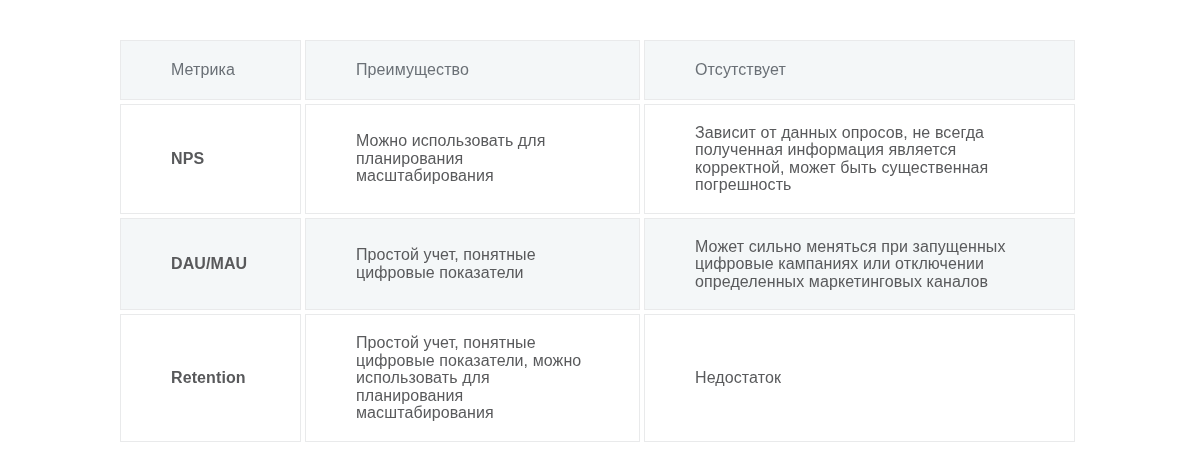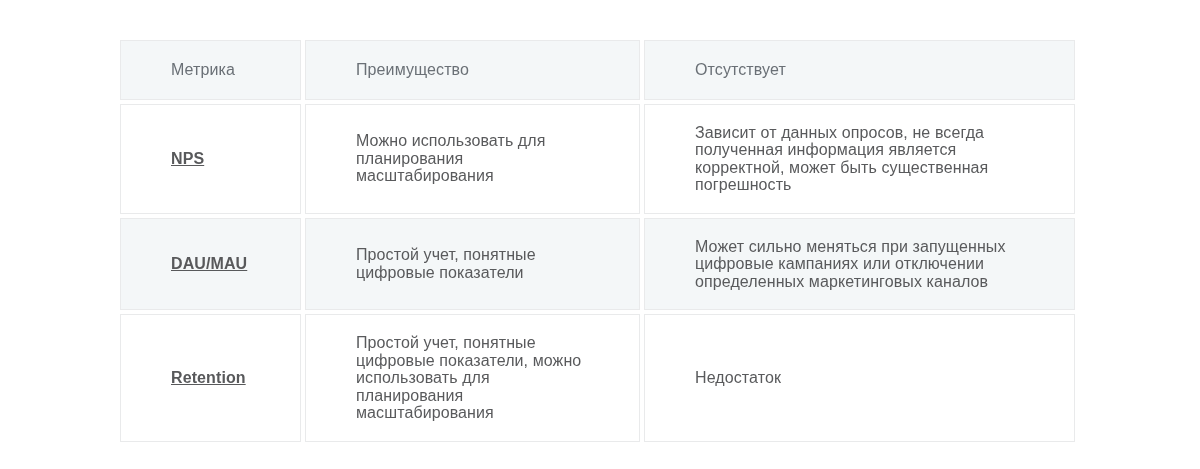--- a/index.html
+++ b/index.html
@@ -46,21 +46,20 @@
     height: 58px;
     padding-top: 20px;
     padding-bottom: 20px;
   }
   tbody tr.shaded td {
     background: #f4f7f8;
   }
   td.metric-cell {
     font-weight: 700;
     color: #58595b;
-    text-decoration: underline;
   }
 </style>
 </head>
 <body>
 
 <div class="canvas">
   <table class="metrics-table">
     <colgroup>
       <col class="c1">
       <col class="c2">

